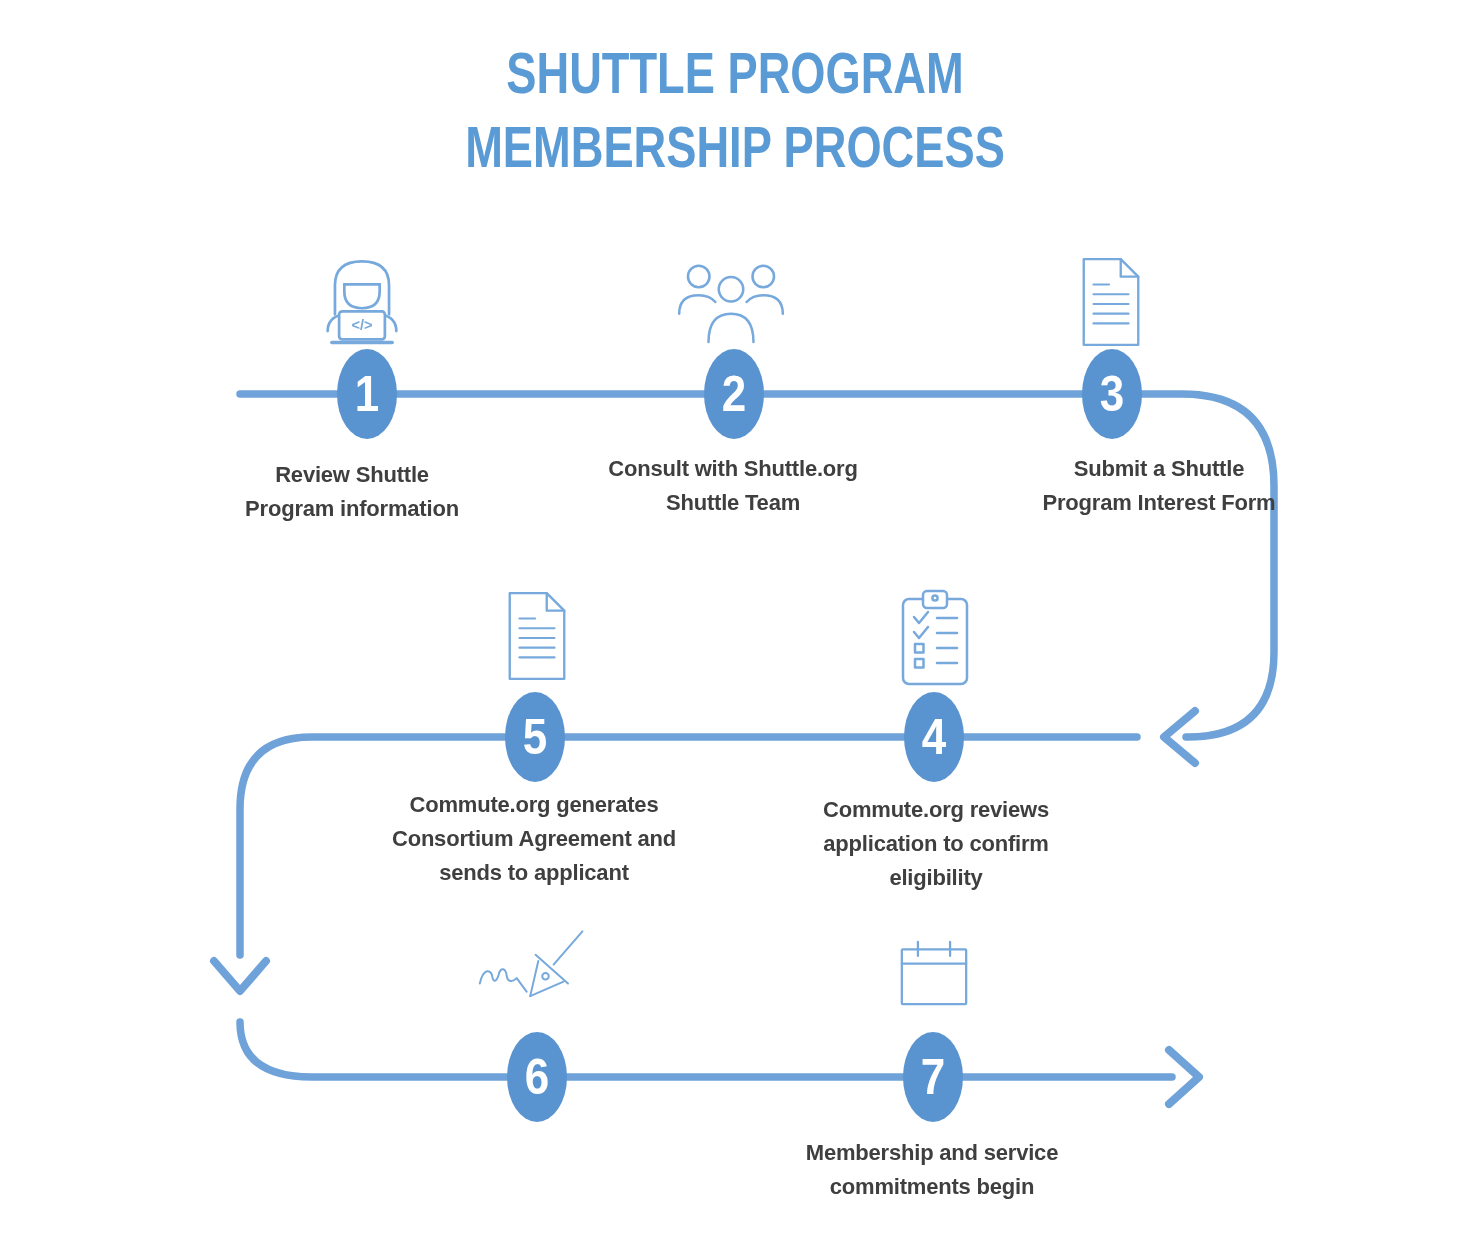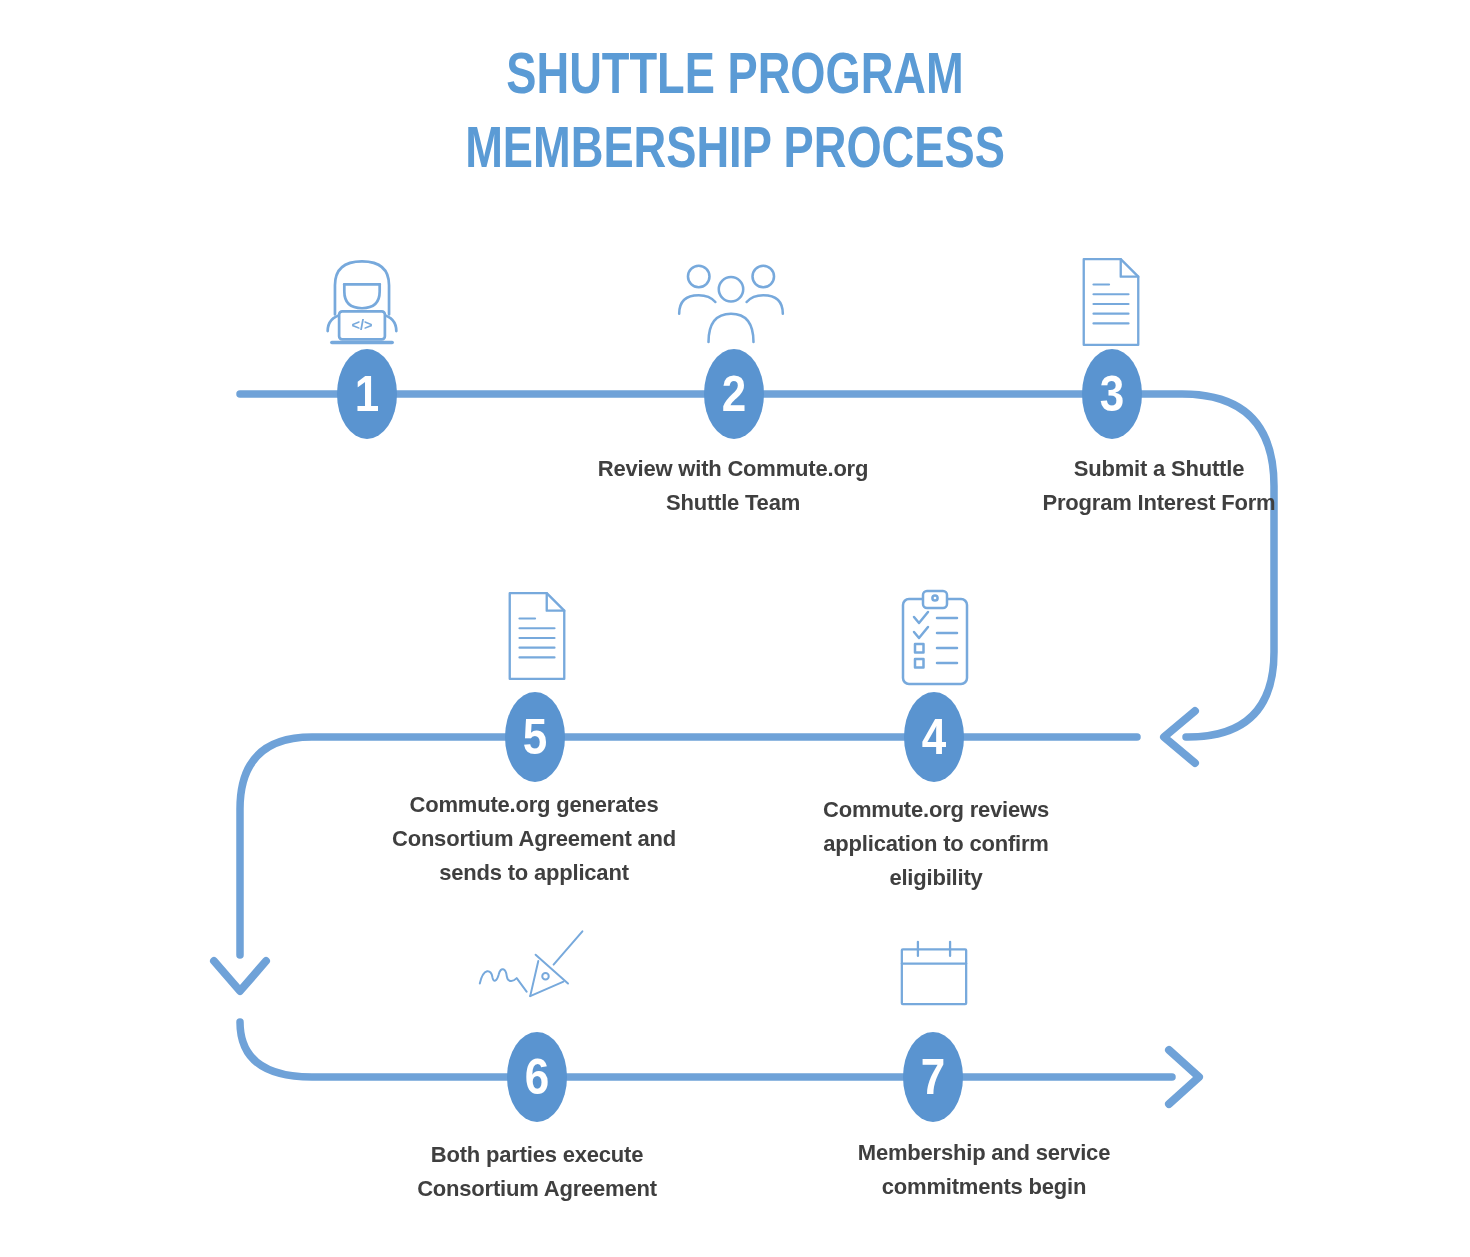--- a/index.html
+++ b/index.html
@@ -40,21 +40,21 @@
     text-align:center;white-space:pre-line;
     color:#3F3F3F;font-weight:bold;font-size:22px;line-height:34px;
     letter-spacing:-0.2px;
   }
   .label1{left:352px;top:458px;}
   .label2{left:733px;top:452px;}
   .label3{left:1112px;top:452px;margin-left:47px;}
   .label4{left:936px;top:793px;}
   .label5{left:534px;top:788px;}
   .label6{left:537px;top:1138px;}
-  .label7{left:984px;top:1136px;}
+  .label7{left:932px;top:1136px;}
   
   .icon{position:absolute;}
   .icon1{left:310px;top:250px;}
   .icon2{left:670px;top:258px;}
   .icon3{left:1074px;top:255px;}
   .icon4{left:895px;top:586px;}
   .icon5{left:500px;top:589px;}
   .icon6{left:473px;top:925px;}
   .icon7{left:898px;top:938px;}
 </style>
@@ -181,28 +181,28 @@
   <div class="node node5">
       <span>5</span>
     </div>
   <div class="node node6">
       <span>6</span>
     </div>
   <div class="node node7">
       <span>7</span>
     </div>
 
-  <div class="step-label label2">Review with Commute.org
+  <div class="step-label label1">Review Shuttle
+Program information</div>
+  <div class="step-label label2">Consult with Shuttle.org
 Shuttle Team</div>
   <div class="step-label label3">Submit a Shuttle
 Program Interest Form</div>
   <div class="step-label label5">Commute.org generates
 Consortium Agreement and
 sends to applicant</div>
   <div class="step-label label4">Commute.org reviews
 application to confirm
 eligibility</div>
-  <div class="step-label label6">Both parties execute
-Consortium Agreement</div>
   <div class="step-label label7">Membership and service
 commitments begin</div>
 
 </div>
 
 </body></html>

